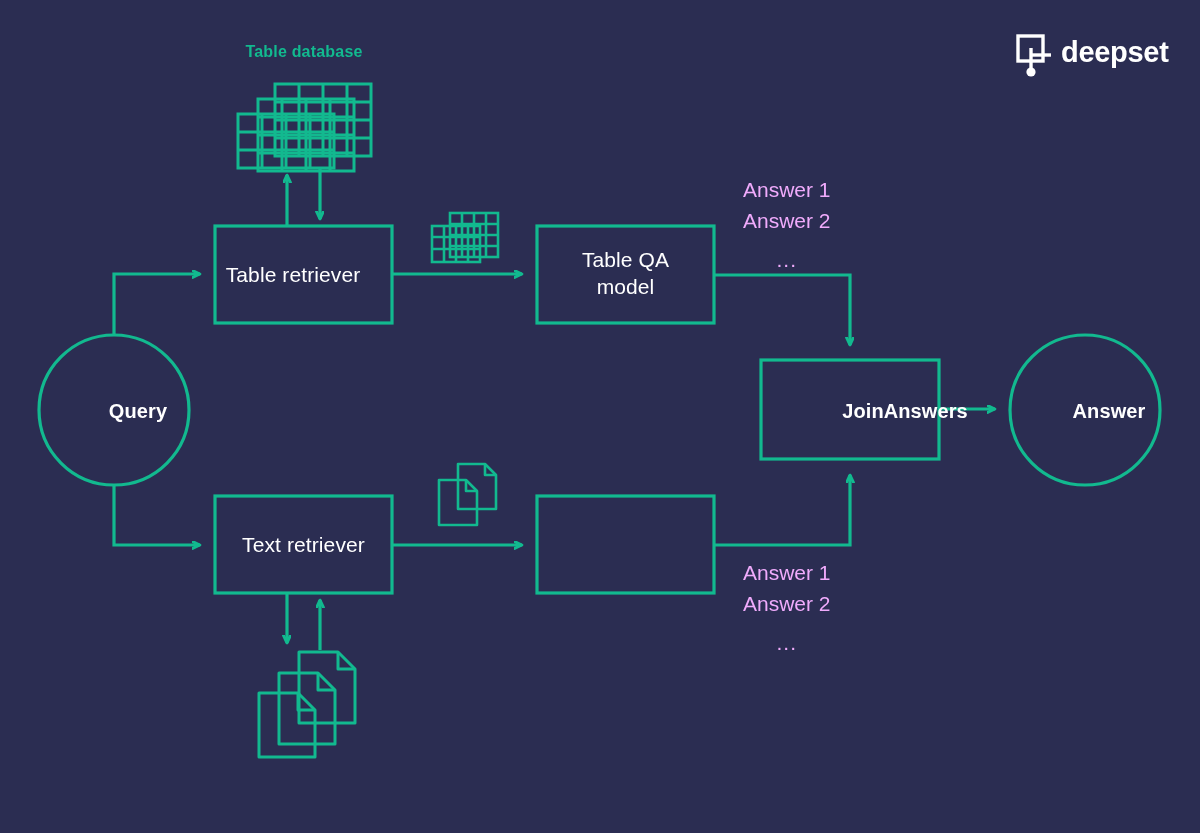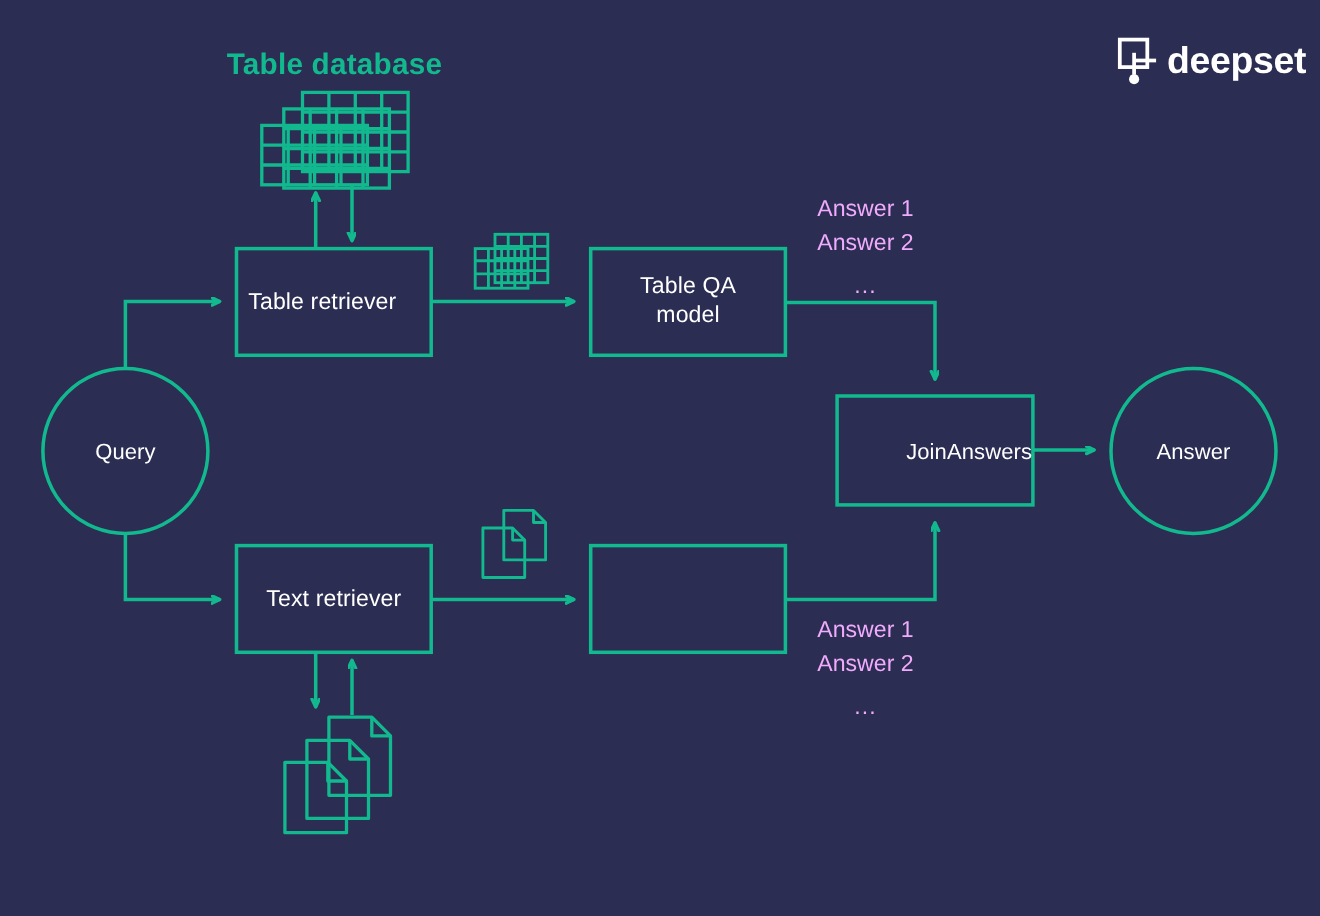--- a/index.html
+++ b/index.html
@@ -24,28 +24,29 @@
   .node-label {
     position: absolute;
     color: #ffffff;
     font-size: 21px;
     line-height: 1.3;
     text-align: center;
     letter-spacing: 0.1px;
     pointer-events: none;
   }
   .node-label.bold {
-    font-weight: normal;
+    font-weight: bold;
     font-size: 20px;
+    margin-left: 24px;
   }
   .db-label {
     position: absolute;
     color: #12b98f;
     font-weight: bold;
-    font-size: 27px;
+    font-size: 16px;
     letter-spacing: 0.2px;
     text-align: center;
   }
   .answers-list {
     position: absolute;
     color: #f0abfc;
     font-size: 21px;
     line-height: 31px;
     text-align: center;
   }
@@ -55,21 +56,21 @@
     font-size: 21px;
     letter-spacing: 1px;
   }
   .logo-wrap {
     position: absolute;
     display: flex;
     align-items: center;
   }
   .logo-text {
     color: #ffffff;
-    font-size: 34px;
+    font-size: 29px;
     font-weight: bold;
     letter-spacing: -0.3px;
     margin-left: 9px;
   }
 </style>
 </head>
 <body>
 
 <div id="canvas">
 

